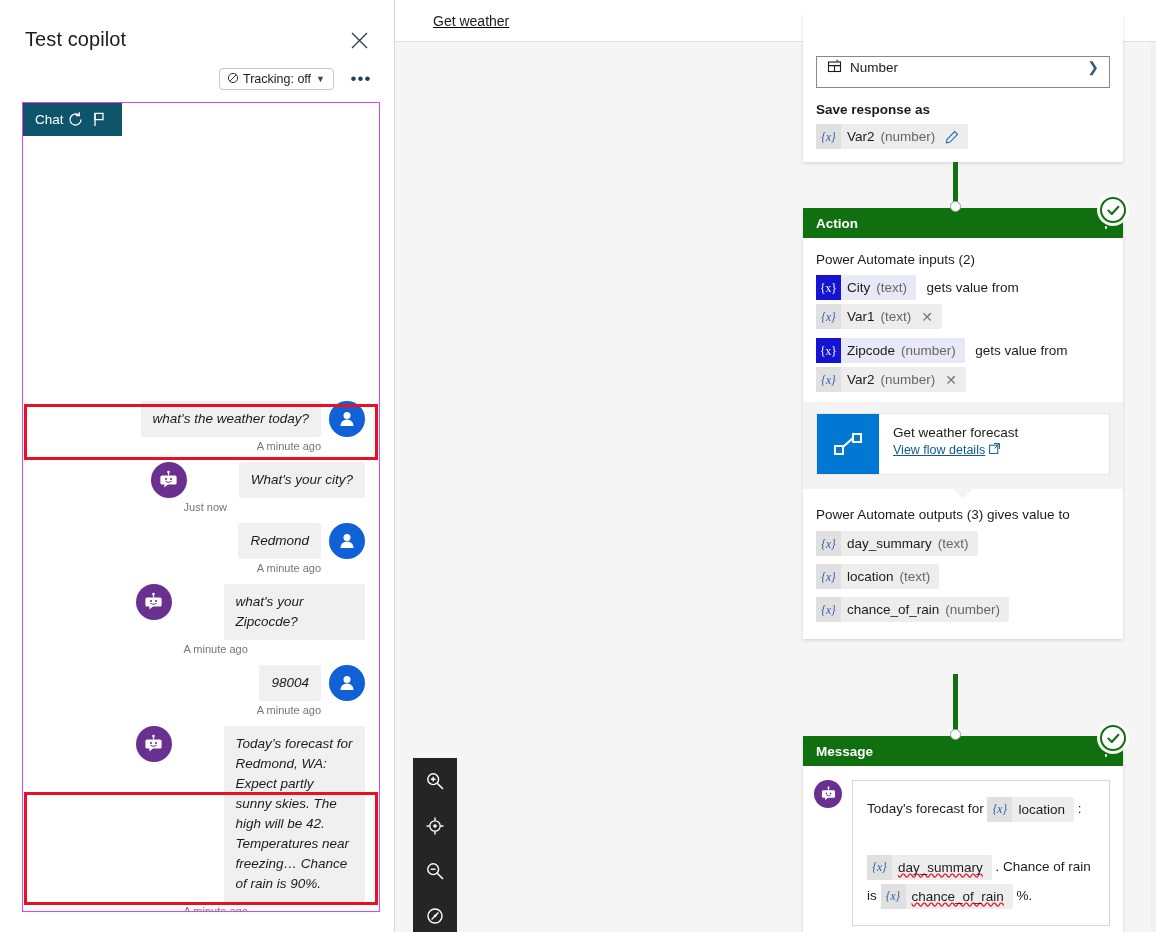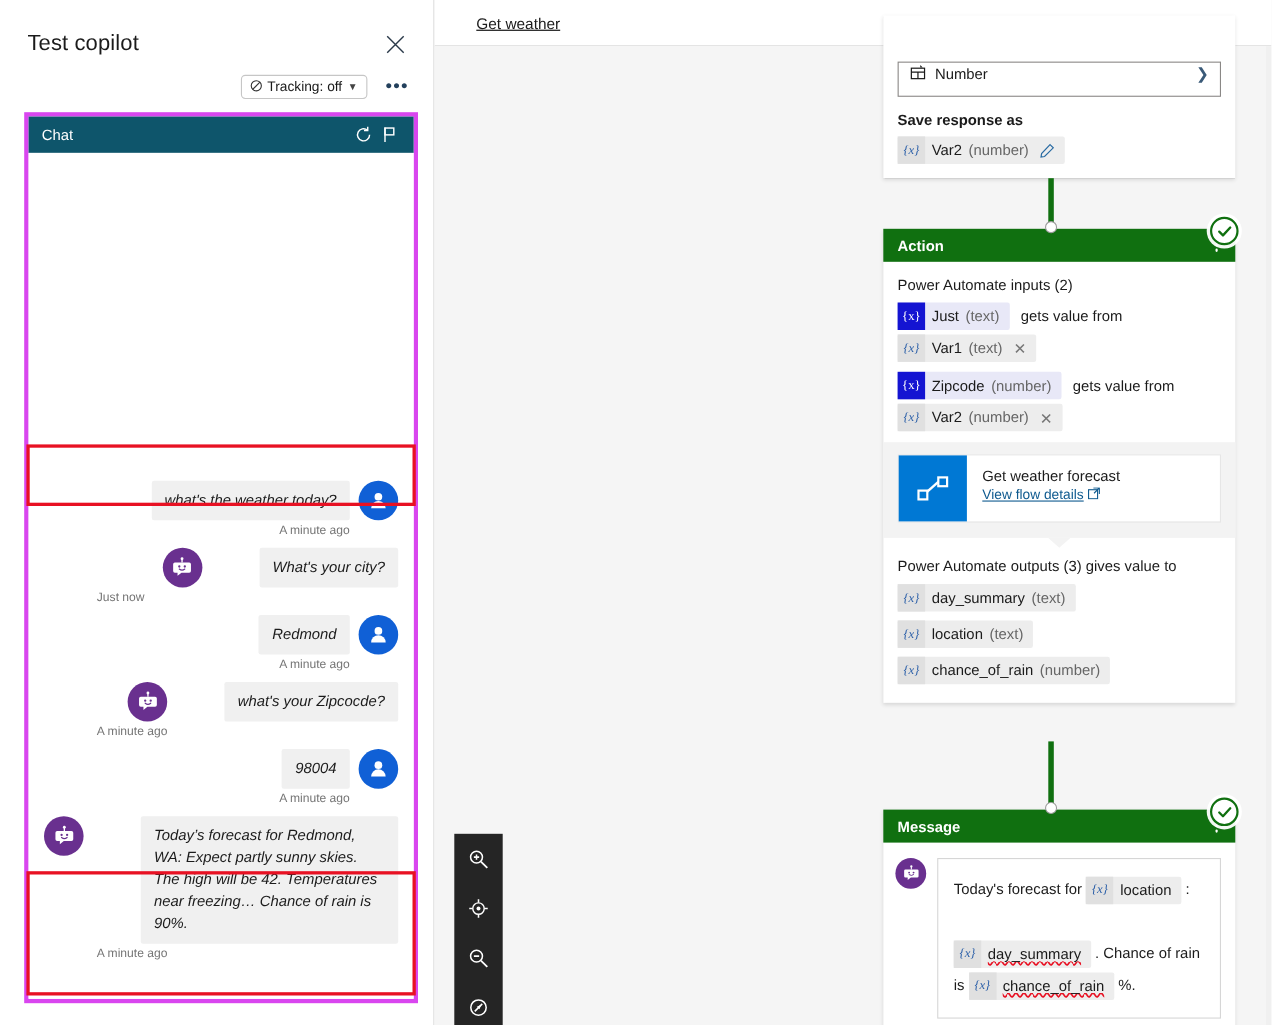--- a/index.html
+++ b/index.html
@@ -47,22 +47,22 @@
     position: absolute; right: 22px; top: 68px;
     width: 22px; height: 22px; display: flex; align-items: center;
     justify-content: center; font-size: 17px; color: #23405c;
     letter-spacing: 1px; cursor: pointer; line-height: 6px;
   }
 
   
   .chat-window {
     position: absolute; left: 22px; top: 102px;
     width: 358px; height: 810px;
-    border: 4px solid #d946ef; background: #fff;
-    display: flex; flex-direction: column;
+    border: 1px solid #d946ef; background: #fff;
+    display: flex; flex-direction: row;
   }
   .chat-header {
     height: 33px; background: #0e556b;
     display: flex; align-items: center;
     padding: 0 10px 0 12px; color: #fff;
     flex: 0 0 33px;
   }
   .chat-header .ch-title { font-size: 13.5px; font-weight: 400; flex: 1; }
   .chat-header .ch-icon {
     width: 24px; height: 24px; display: flex; align-items: center;
@@ -403,21 +403,21 @@
               <i></i>
               <i></i>
             </span>
         </div>
         <div class="node-body" style="padding-bottom:10px;">
           <div class="sec-label">Power Automate inputs (2)</div>
 
           <div style="margin-bottom:4px;">
             <span class="chip chip-in">
               <span class="vx">{x}</span>
-              <span>Just</span>
+              <span>City</span>
               <span class="dim">(text)</span>
             </span>
             <span class="inline-txt">gets value from</span>
           </div>
           <div style="margin-bottom:9px;">
             <span class="chip chip-var">
               <span class="vx">{x}</span>
               <span>Var1</span>
               <span class="dim">(text)</span>
               <span class="xmark">✕</span>

